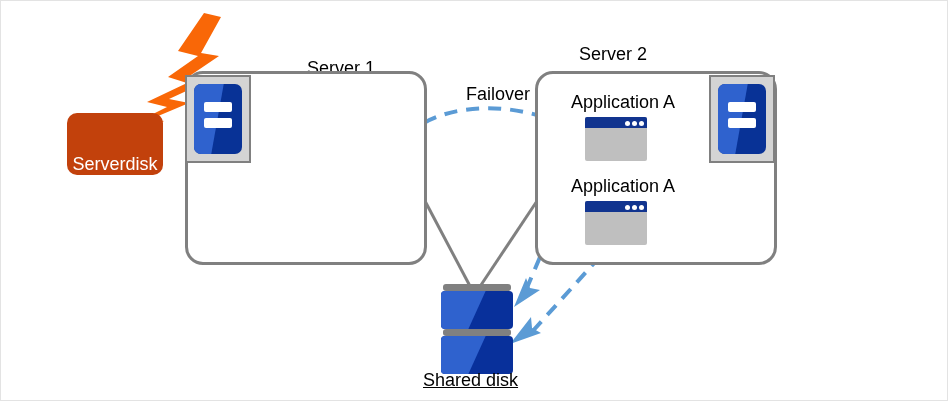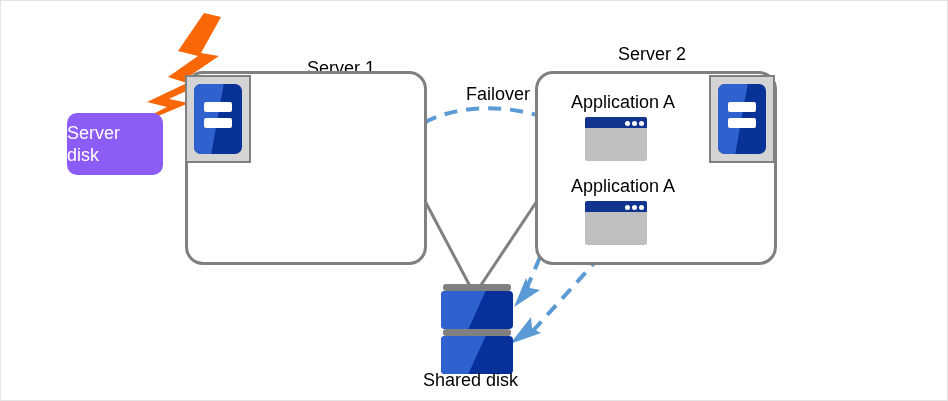--- a/index.html
+++ b/index.html
@@ -20,22 +20,22 @@
   .app-win .tbar{position:absolute;left:0;top:0;width:100%;height:11px;background:#11348f;}
   .app-win .dot{position:absolute;top:3.5px;width:5px;height:5px;border-radius:50%;background:#fff;}
   .app-win .d1{right:17px;}.app-win .d2{right:10px;}.app-win .d3{right:3px;}
   
   .disk{position:absolute;}
   .disk .platter{position:absolute;left:0;width:72px;height:38px;border-radius:4px;background:#08309b;overflow:hidden;}
   .disk .platter:before{content:"";position:absolute;left:0;top:0;width:100%;height:100%;background:#2f62ce;
     clip-path:polygon(0 0,62% 0,38% 100%,0 100%);}
   .disk .sep{position:absolute;left:2px;width:68px;height:7px;border-radius:3px;background:#808080;}
   
-  .badge{position:absolute;background:#8b5cf6;border-radius:10px;color:#fff;font-size:18px;line-height:22px;
-    text-align:center;display:flex;flex-direction:column;align-items:flex-start;justify-content:center;}
+  .badge{position:absolute;background:#c2410c;border-radius:10px;color:#fff;font-size:18px;line-height:22px;
+    text-align:center;display:flex;flex-direction:row;align-items:flex-end;justify-content:center;}
   svg.overlay{position:absolute;left:0;top:0;width:946px;height:399px;pointer-events:none;}
 </style>
 </head>
 <body>
 
 <div id="canvas">
 
   <svg class="overlay" viewBox="0 0 946 399">
 
     <g stroke="#808080" stroke-width="3" fill="none">
@@ -73,21 +73,21 @@
     </div>
   </div>
 
   <div class="badge" style="left:66px;top:112px;width:96px;height:62px;">
     <span>Server</span>
     <span>disk</span>
   </div>
 
   <div class="lbl" style="left:465px;top:82px;">Failover</div>
 
-  <div class="lbl" style="left:578px;top:42px;margin-left:39px;">Server 2</div>
+  <div class="lbl" style="left:578px;top:42px;">Server 2</div>
   <div class="server-box" style="left:534px;top:70px;width:242px;height:194px;"></div>
 
   <div class="lbl" style="left:570px;top:90px;">Application A</div>
   <div class="app-win" style="left:584px;top:116px;">
     <div class="tbar">
       <span class="dot d1"></span>
       <span class="dot d2"></span>
       <span class="dot d3"></span>
     </div>
   </div>
@@ -107,15 +107,15 @@
       <div class="bar b2"></div>
     </div>
   </div>
 
   <div class="disk" style="left:440px;top:283px;width:72px;height:88px;">
     <div class="sep" style="top:0px;"></div>
     <div class="platter" style="top:7px;"></div>
     <div class="sep" style="top:45px;"></div>
     <div class="platter" style="top:52px;"></div>
   </div>
-  <div class="lbl" style="left:422px;top:368px;">Shared disk</div>
+  <div class="lbl" style="left:422px;top:368px;text-decoration:underline;">Shared disk</div>
 
 </div>
 
 </body></html>

